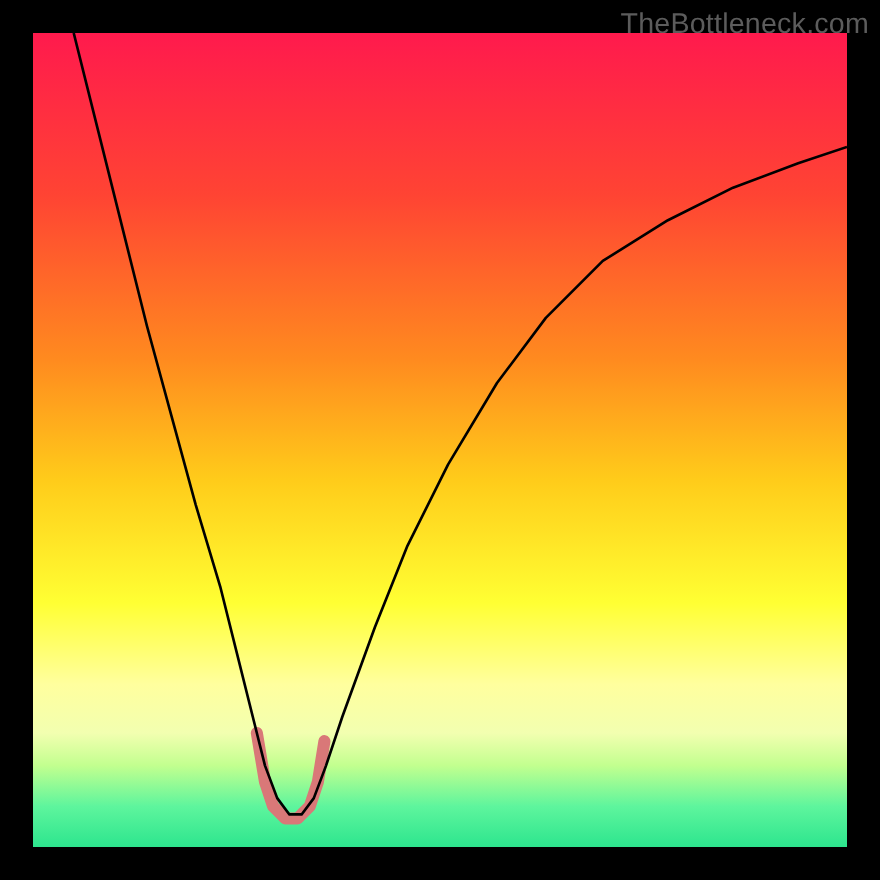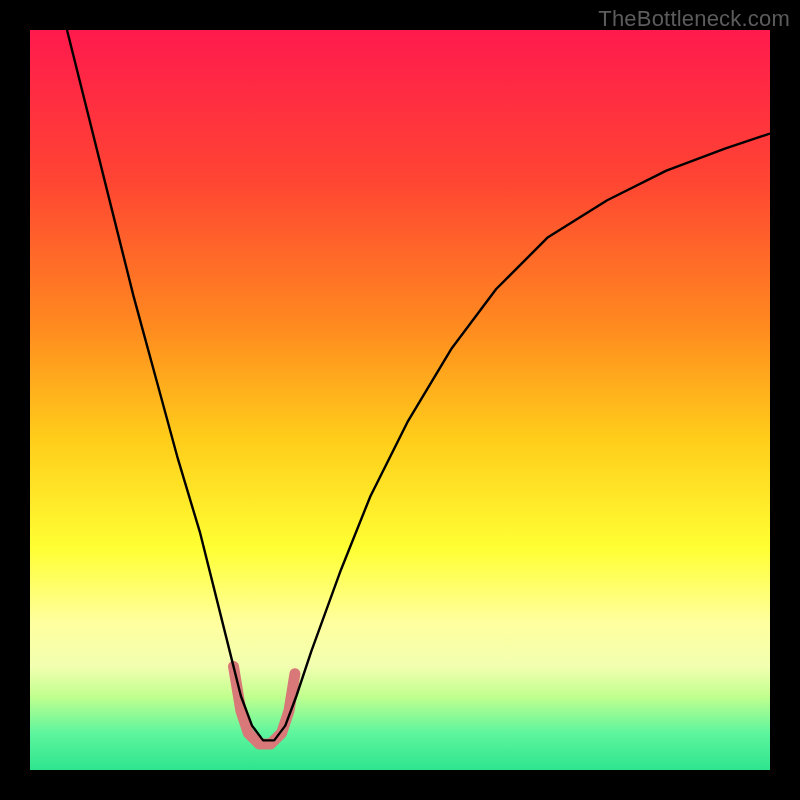--- a/index.html
+++ b/index.html
@@ -22,21 +22,21 @@
     top: 30px;
     width: 740px;
     height: 740px;
     overflow: hidden;
   }
   .watermark {
     position: absolute;
     top: 6px;
     right: 10px;
     color: #5c5c5c;
-    font-size: 22px;
+    font-size: 26px;
     font-weight: 500;
     letter-spacing: 0.2px;
   }
   svg { display: block; }
 </style>
 </head>
 <body>
 
 <div class="frame">
   <div class="watermark">TheBottleneck.com</div>

